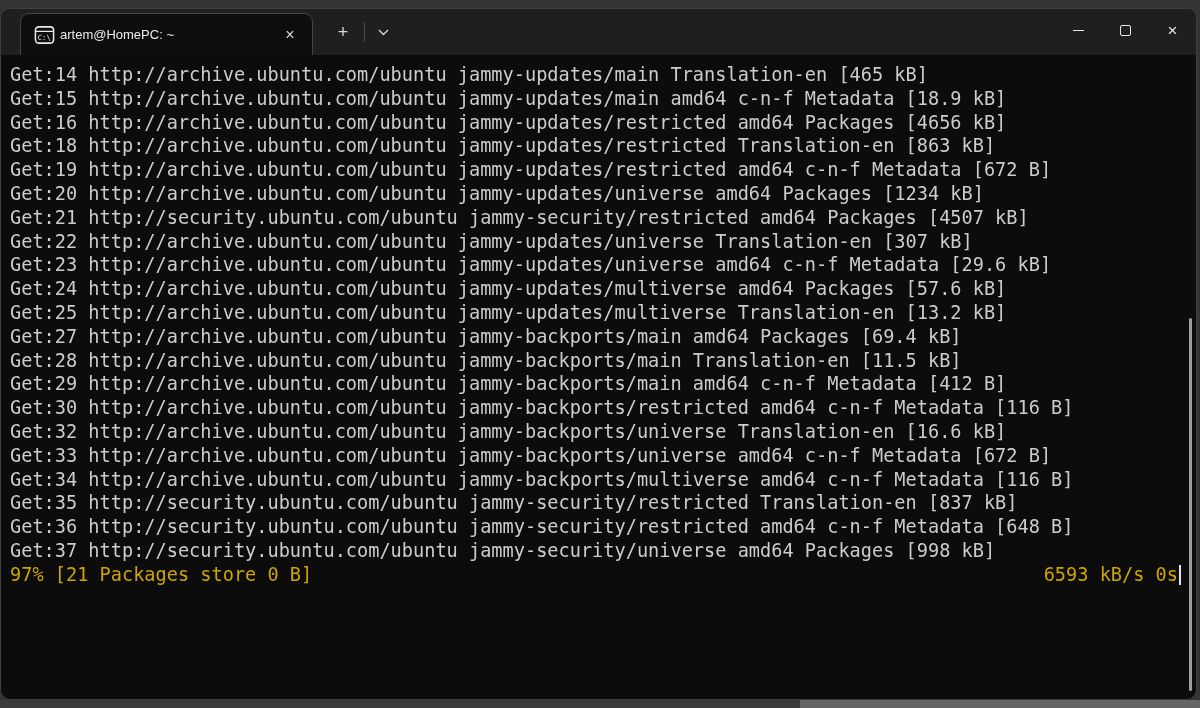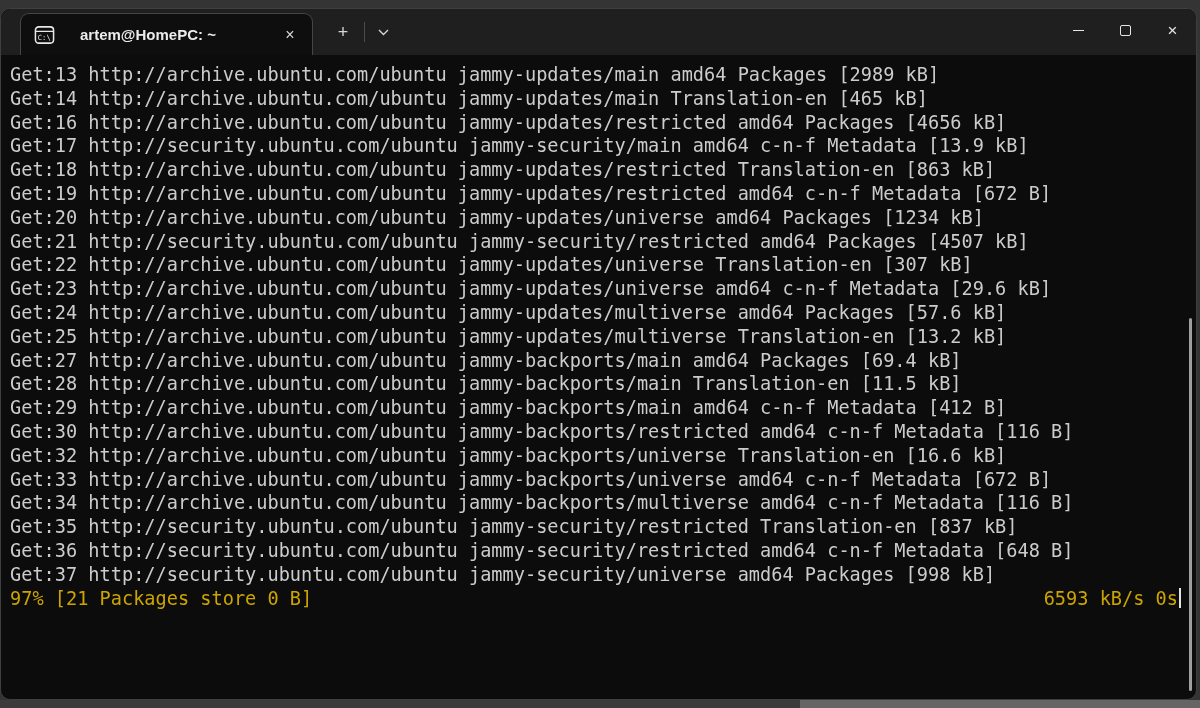--- a/index.html
+++ b/index.html
@@ -22,21 +22,21 @@
   }
   
   .tab {
     position:absolute; left:19px; top:4px; width:293px; height:42px;
     background:#0e0e0e; border:1px solid #454545; border-bottom:none;
     border-radius:9px 9px 0 0;
     display:flex; align-items:center; padding:0 10px 0 13px; cursor:default;
   }
   .tab-icon { width:21px; height:20px; flex:0 0 auto; }
   .tab-title {
-    flex:1 1 auto; margin-left:25px; color:#ececec; font-size:15px; font-weight:700;
+    flex:1 1 auto; margin-left:5px; color:#ececec; font-size:13px; font-weight:400;
     white-space:nowrap; overflow:hidden;
   }
   .tab-close {
     flex:0 0 auto; width:24px; height:24px; display:flex; align-items:center; justify-content:center;
     color:#d6d6d6; font-size:16px; line-height:1; border-radius:4px;
   }
   .newtab-btn {
     position:absolute; left:328px; top:9px; width:28px; height:28px;
     display:flex; align-items:center; justify-content:center;
     color:#d6d6d6; font-size:18px; font-weight:400; border-radius:4px;
@@ -112,24 +112,23 @@
         <div class="glyph-max"></div>
       </div>
       <div class="win-btn">
         <span class="glyph-close">×</span>
       </div>
     </div>
   </div>
 
   <div class="term">
     <div>
-        <div class="term-line">Get:13 http://archive.ubuntu.com/ubuntu jammy-updates/main amd64 Packages [2989 kB]</div>
         <div class="term-line">Get:14 http://archive.ubuntu.com/ubuntu jammy-updates/main Translation-en [465 kB]</div>
+        <div class="term-line">Get:15 http://archive.ubuntu.com/ubuntu jammy-updates/main amd64 c-n-f Metadata [18.9 kB]</div>
         <div class="term-line">Get:16 http://archive.ubuntu.com/ubuntu jammy-updates/restricted amd64 Packages [4656 kB]</div>
-        <div class="term-line">Get:17 http://security.ubuntu.com/ubuntu jammy-security/main amd64 c-n-f Metadata [13.9 kB]</div>
         <div class="term-line">Get:18 http://archive.ubuntu.com/ubuntu jammy-updates/restricted Translation-en [863 kB]</div>
         <div class="term-line">Get:19 http://archive.ubuntu.com/ubuntu jammy-updates/restricted amd64 c-n-f Metadata [672 B]</div>
         <div class="term-line">Get:20 http://archive.ubuntu.com/ubuntu jammy-updates/universe amd64 Packages [1234 kB]</div>
         <div class="term-line">Get:21 http://security.ubuntu.com/ubuntu jammy-security/restricted amd64 Packages [4507 kB]</div>
         <div class="term-line">Get:22 http://archive.ubuntu.com/ubuntu jammy-updates/universe Translation-en [307 kB]</div>
         <div class="term-line">Get:23 http://archive.ubuntu.com/ubuntu jammy-updates/universe amd64 c-n-f Metadata [29.6 kB]</div>
         <div class="term-line">Get:24 http://archive.ubuntu.com/ubuntu jammy-updates/multiverse amd64 Packages [57.6 kB]</div>
         <div class="term-line">Get:25 http://archive.ubuntu.com/ubuntu jammy-updates/multiverse Translation-en [13.2 kB]</div>
         <div class="term-line">Get:27 http://archive.ubuntu.com/ubuntu jammy-backports/main amd64 Packages [69.4 kB]</div>
         <div class="term-line">Get:28 http://archive.ubuntu.com/ubuntu jammy-backports/main Translation-en [11.5 kB]</div>

